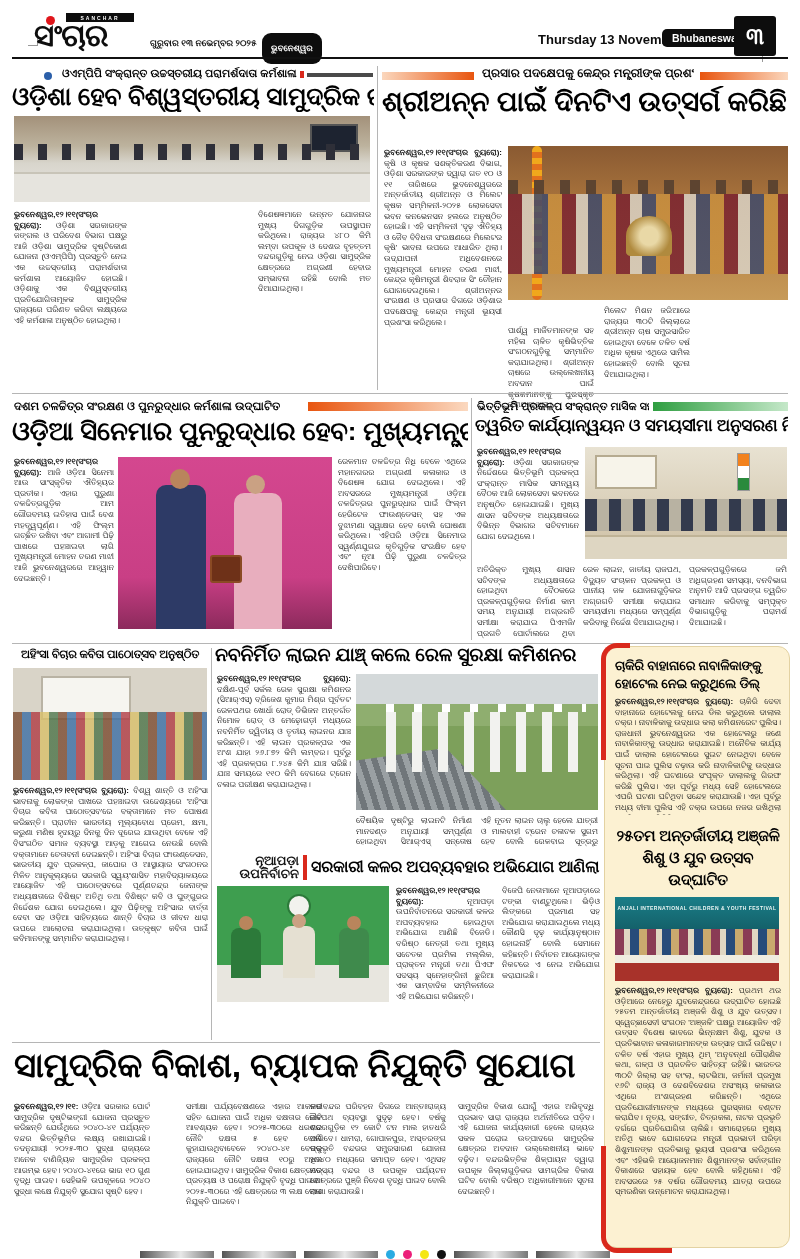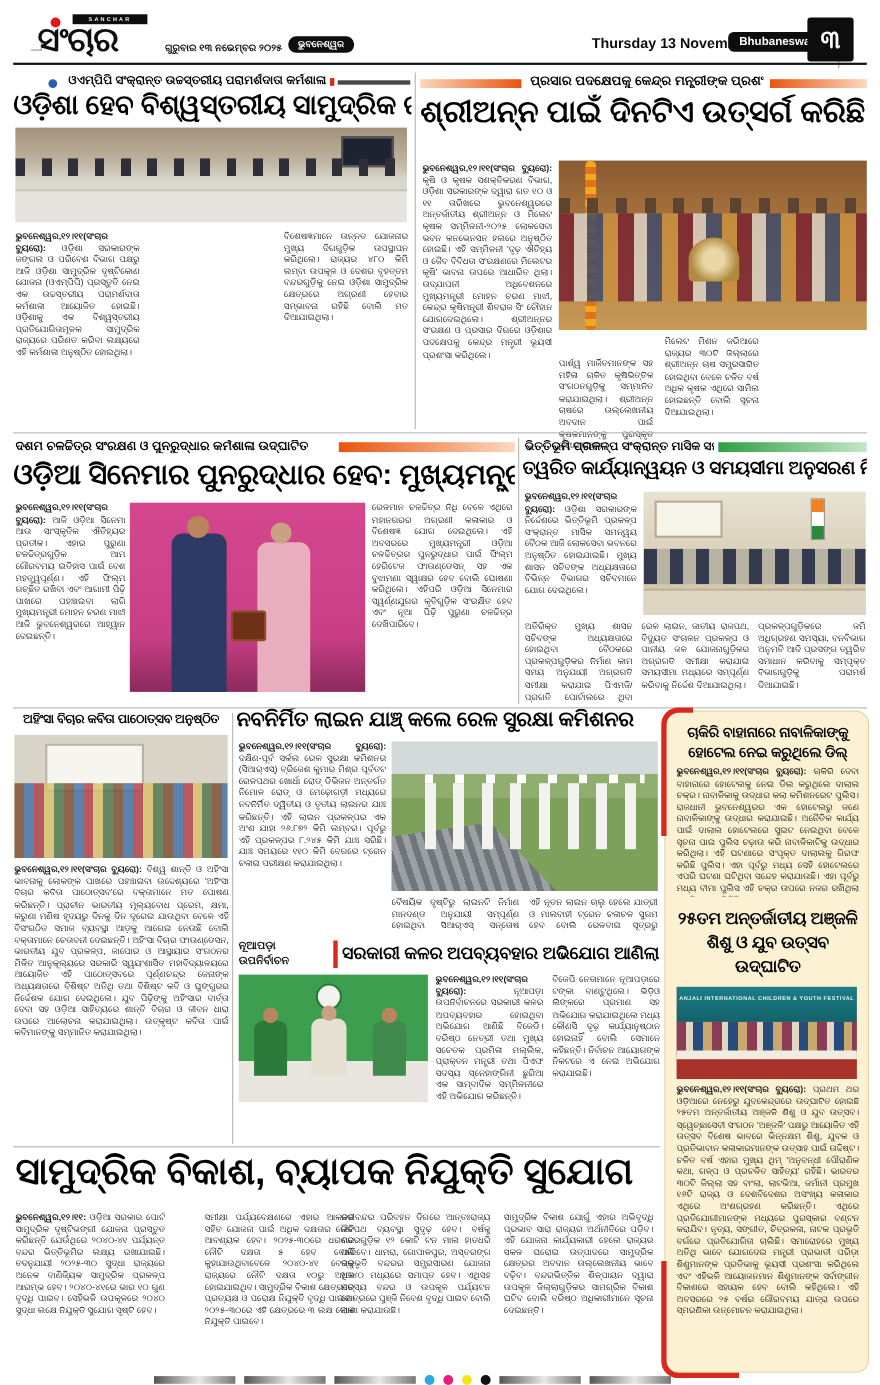--- a/index.html
+++ b/index.html
@@ -26,21 +26,21 @@
 </head>
 <body>
 
 <div class="abs" style="left:0;top:0;width:800px;height:58px;">
   <div class="abs" style="left:28px;top:36px;width:9px;height:9px;border-right:1px solid #999;border-bottom:1px solid #999;"></div>
   <div class="abs" style="left:762px;top:52px;width:9px;height:9px;border-left:1px solid #999;border-top:1px solid #999;"></div>
   <div class="abs" style="left:66px;top:13px;width:68px;height:9px;background:#0d0d0d;color:#fff;font-size:5px;font-weight:bold;letter-spacing:2px;display:flex;align-items:center;justify-content:center;">SANCHAR</div>
   <div class="abs" style="left:46px;top:16px;width:9px;height:9px;border-radius:50%;background:#e0161b;"></div>
   <div class="abs" style="left:34px;top:18px;font-size:31px;font-weight:bold;color:#0d0d0d;letter-spacing:-1px;">ସଂଚାର</div>
   <div class="abs" style="left:150px;top:38px;font-size:9px;font-weight:bold;">ଗୁରୁବାର ୧୩ ନଭେମ୍ବର ୨୦୨୫</div>
-  <div class="abs pill" style="left:262px;top:33px;height:15px;padding:0 9px;font-size:8.5px;">ଭୁବନେଶ୍ୱର</div>
+  <div class="abs pill" style="left:262px;top:33px;height:31px;padding:0 9px;font-size:8.5px;">ଭୁବନେଶ୍ୱର</div>
   <div class="abs" style="left:538px;top:32px;font-size:13px;font-weight:bold;color:#0d0d0d;">Thursday 13 November 2025</div>
   <div class="abs pill" style="left:662px;top:29px;height:18px;padding:0 10px;font-size:10.5px;border-radius:5px;">Bhubaneswar</div>
   <div class="abs" style="left:734px;top:16px;width:42px;height:40px;background:#0d0d0d;color:#fff;font-size:23px;font-weight:bold;display:flex;align-items:center;justify-content:center;border-radius:3px;">୩</div>
   <div class="abs" style="left:12px;top:57px;width:776px;height:2px;background:#111;"></div>
 </div>
 
 <div class="abs" style="left:12px;top:64px;width:362px;height:328px;">
   <span class="dot abs" style="left:32px;top:8px;width:8px;height:8px;background:#2b5fa9;"></span>
   <div class="abs kicker" style="left:50px;top:3px;font-size:11px;width:236px;">ଓଏମ୍‌ପିପି ସଂକ୍ରାନ୍ତ ଉଚ୍ଚସ୍ତରୀୟ ପରାମର୍ଶଦାତା କର୍ମଶାଳା</div>
   <div class="abs" style="left:288px;top:7px;width:4px;height:7px;background:#d9291c;"></div>
@@ -129,41 +129,41 @@
   <div class="abs photo" style="left:141px;top:30px;width:242px;height:136px;background:linear-gradient(180deg,#d4d9da 0 22%,#8fae6f 22% 38%,#7da05b 38% 100%);">
     <div class="abs" style="left:0;bottom:0;width:150px;height:62px;background:repeating-linear-gradient(72deg,#9aa0a3 0 6px,#70767a 6px 12px);clip-path:polygon(0 100%,100% 100%,60% 0,0 20%);"></div>
     <div class="abs" style="left:30px;top:38px;width:200px;height:60px;background:repeating-linear-gradient(90deg,#f2f2ef 0 10px,rgba(0,0,0,0) 10px 26px);"></div>
     <div class="abs" style="left:30px;top:30px;width:200px;height:8px;background:repeating-linear-gradient(90deg,#ffffff 0 8px,rgba(0,0,0,0) 8px 28px);"></div>
   </div>
   <div class="abs body-text" style="left:141px;top:172px;width:116px;height:32px;">ବୈଷୟିକ ଦୃଷ୍ଟିରୁ ଲାଇନଟି ନିର୍ମାଣ ମାନଦଣ୍ଡ ଅନୁଯାୟୀ ସମ୍ପୂର୍ଣ୍ଣ ହୋଇଥିବା ସିଆର୍‌ଏସ୍ ସନ୍ତୋଷ ପ୍ରକଟ କରିଛନ୍ତି।</div>
   <div class="abs body-text" style="left:266px;top:172px;width:117px;height:32px;">ଏହି ନୂତନ ଲାଇନ ଚାଲୁ ହେଲେ ଯାତ୍ରୀ ଓ ମାଲବାହୀ ଟ୍ରେନ ଚଳାଚଳ ସୁଗମ ହେବ ବୋଲି ରେଳବାଇ ସୂତ୍ରରୁ ପ୍ରକାଶ।</div>
 </div>
 
 <div class="abs" style="left:215px;top:852px;width:385px;height:190px;">
-  <div class="abs" style="left:2px;top:2px;width:82px;text-align:left;font-weight:bold;font-size:10px;line-height:13px;">
+  <div class="abs" style="left:2px;top:2px;width:82px;text-align:right;font-weight:bold;font-size:13px;line-height:13px;">
     <div>ନୂଆପଡ଼ା</div>
     <div>ଉପନିର୍ବାଚନ</div>
   </div>
   <div class="abs" style="left:88px;top:3px;width:4px;height:25px;background:#d9291c;"></div>
   <div class="abs headline" style="left:96px;top:6px;width:289px;font-size:16px;">ସରକାରୀ କଳର ଅପବ୍ୟବହାର ଅଭିଯୋଗ ଆଣିଲା ବିଜେଡି</div>
   <div class="abs photo" style="left:2px;top:34px;width:172px;height:116px;background:linear-gradient(180deg,#3e9e4f 0 68%,#e8e6df 68% 100%);">
     <div class="abs" style="left:70px;top:8px;width:20px;height:20px;border-radius:50%;background:#f2f2ee;border:2px solid #2c7a3a;"></div>
     <div class="abs" style="left:14px;top:42px;width:30px;height:50px;background:#2c7a3a;border-radius:8px 8px 0 0;"></div>
     <div class="abs" style="left:66px;top:40px;width:32px;height:52px;background:#e5e0d2;border-radius:8px 8px 0 0;"></div>
     <div class="abs" style="left:122px;top:42px;width:30px;height:50px;background:#3f8a4c;border-radius:8px 8px 0 0;"></div>
     <div class="abs" style="left:22px;top:30px;width:14px;height:14px;border-radius:50%;background:#b9855c;"></div>
     <div class="abs" style="left:75px;top:28px;width:14px;height:14px;border-radius:50%;background:#caa183;"></div>
     <div class="abs" style="left:130px;top:30px;width:14px;height:14px;border-radius:50%;background:#b9855c;"></div>
   </div>
   <div class="abs body-text" style="left:181px;top:34px;width:98px;height:152px;"><span class="byline">ଭୁବନେଶ୍ୱର,୧୨।୧୧(ସଂଚାର ବ୍ୟୁରୋ):</span> <span>ନୂଆପଡ଼ା ଉପନିର୍ବାଚନରେ ସରକାରୀ କଳର ଅପବ୍ୟବହାର ହୋଇଥିବା ଅଭିଯୋଗ ଆଣିଛି ବିଜେଡି। ବରିଷ୍ଠ ନେତ୍ରୀ ତଥା ମୁଖ୍ୟ ସଚେତକ ପ୍ରମିଳା ମଲ୍ଲିକ, ପ୍ରାକ୍ତନ ମନ୍ତ୍ରୀ ତଥା ପିଏଫ ସଦସ୍ୟ ସ୍ନେହାଙ୍ଗିନୀ ଛୁରିଆ ଏକ ସାମ୍ବାଦିକ ସମ୍ମିଳନୀରେ ଏହି ଅଭିଯୋଗ କରିଛନ୍ତି।</span></div>
   <div class="abs body-text" style="left:287px;top:34px;width:98px;height:152px;">ବିଜେପି ନେତାମାନେ ନୂଆପଡ଼ାରେ ଟଙ୍କା ବାଣ୍ଟୁଥିଲେ। ଭିଡ଼ିଓ ଲିଙ୍କରେ ପ୍ରମାଣ ସହ ଅଭିଯୋଗ କରାଯାଇଥିଲେ ମଧ୍ୟ କୌଣସି ଦୃଢ଼ କାର୍ଯ୍ୟାନୁଷ୍ଠାନ ହୋଇନାହିଁ ବୋଲି ସେମାନେ କହିଛନ୍ତି। ନିର୍ବାଚନ ଆୟୋଗଙ୍କ ନିକଟରେ ଏ ନେଇ ଅଭିଯୋଗ କରାଯାଇଛି।</div>
 </div>
 
 <div class="abs yellow-box" style="left:604px;top:646px;width:184px;height:600px;">
-  <div class="headline wrap" style="margin:10px 8px 0 10px;font-size:13px;line-height:18px;text-align:center;">ଚାକିରି ବାହାନାରେ ନାବାଳିକାଙ୍କୁ ହୋଟେଲ ନେଇ କରୁଥିଲେ ଡିଲ୍</div>
+  <div class="headline wrap" style="margin:10px 8px 0 10px;font-size:13px;line-height:18px;text-align:left;">ଚାକିରି ବାହାନାରେ ନାବାଳିକାଙ୍କୁ ହୋଟେଲ ନେଇ କରୁଥିଲେ ଡିଲ୍</div>
   <div class="body-text" style="margin:4px 8px 0 10px;height:118px;"><span class="byline">ଭୁବନେଶ୍ୱର,୧୨।୧୧(ସଂଚାର ବ୍ୟୁରୋ):</span> <span>ଚାକିରି ଦେବା ବାହାନାରେ ହୋଟେଲକୁ ନେଇ ଡିଲ କରୁଥିଲେ ଦାଲାଲ ଚକ୍ର। ନାବାଳିକାକୁ ଉଦ୍ଧାର କଲା କମିଶନରେଟ ପୁଲିସ। ରାଜଧାନୀ ଭୁବନେଶ୍ୱରର ଏକ ହୋଟେଲରୁ ଜଣେ ନାବାଳିକାଙ୍କୁ ଉଦ୍ଧାର କରାଯାଇଛି। ଅନୈତିକ କାର୍ଯ୍ୟ ପାଇଁ ଦାଲାଲ ହୋଟେଲରେ ସୁଇଟ ନେଇଥିବା ବେଳେ ସୂଚନା ପାଇ ପୁଲିସ ଚଢ଼ାଉ କରି ନାବାଳିକାଟିକୁ ଉଦ୍ଧାର କରିଥିଲା। ଏହି ଘଟଣାରେ ସଂପୃକ୍ତ ଦାଲାଲକୁ ଗିରଫ କରିଛି ପୁଲିସ। ଏହା ପୂର୍ବରୁ ମଧ୍ୟ ସେହି ହୋଟେଲରେ ଏପରି ଘଟଣା ଘଟିଥିବା ସନ୍ଦେହ କରାଯାଉଛି। ଏହା ପୂର୍ବରୁ ମଧ୍ୟ ବୀମା ପୁଲିସ ଏହି ଚକ୍ର ଉପରେ ନଜର ରଖିଥିଲା ବୋଲି ସୂଚନା ମିଳିଛି।</span></div>
   <div class="headline wrap" style="margin:10px 6px 0 8px;font-size:15.5px;line-height:22px;text-align:center;">୨୫ତମ ଅନ୍ତର୍ଜାତୀୟ ଅଞ୍ଜଳି ଶିଶୁ ଓ ଯୁବ ଉତ୍ସବ ଉଦ୍‌ଘାଟିତ</div>
   <div class="photo" style="margin:6px 8px 0 10px;width:164px;height:84px;position:relative;background:#caa96e;">
     <div class="abs" style="left:0;top:0;width:100%;height:32px;background:linear-gradient(180deg,#1a7e88,#14616a);color:#eaf6f4;font-size:5px;font-weight:bold;text-align:center;padding-top:8px;box-sizing:border-box;letter-spacing:.5px;">ANJALI INTERNATIONAL CHILDREN &amp; YOUTH FESTIVAL</div>
     <div class="abs" style="left:0;top:32px;width:100%;height:30px;background:repeating-linear-gradient(90deg,#8a3b55 0 9px,#e0d6c2 9px 15px,#274b7a 15px 24px,rgba(0,0,0,0) 24px 32px);"></div>
     <div class="abs" style="left:0;top:58px;width:100%;height:8px;background:#f0ece0;"></div>
     <div class="abs" style="left:0;bottom:0;width:100%;height:18px;background:#a8322a;"></div>
   </div>
   <div class="body-text" style="margin:5px 8px 0 10px;height:296px;"><span class="byline">ଭୁବନେଶ୍ୱର,୧୨।୧୧(ସଂଚାର ବ୍ୟୁରୋ):</span> <span>ପ୍ରଥମ ଥର ଓଡ଼ିଆରେ ନେହେରୁ ଯୁବକେନ୍ଦ୍ରରେ ଉଦ୍‌ଘାଟିତ ହୋଇଛି ୨୫ତମ ଅନ୍ତର୍ଜାତୀୟ ଅଞ୍ଜଳି ଶିଶୁ ଓ ଯୁବ ଉତ୍ସବ। ସ୍ୱେଚ୍ଛାସେବୀ ସଂଗଠନ 'ଅଞ୍ଜଳି' ପକ୍ଷରୁ ଆୟୋଜିତ ଏହି ଉତ୍ସବ ବିଶେଷ ଭାବରେ ଭିନ୍ନକ୍ଷମ ଶିଶୁ, ଯୁବକ ଓ ପ୍ରତିଭାବାନ କଳାକାରମାନଙ୍କ ଉତ୍ସାହ ପାଇଁ ଉଦ୍ଦିଷ୍ଟ। ଚଳିତ ବର୍ଷ ଏହାର ମୁଖ୍ୟ ଥିମ୍ 'ଅନୁବନ୍ଧୀ ପୌରାଣିକ କଥା, ଗଳ୍ପ ଓ ପ୍ରଚଳିତ ସାହିତ୍ୟ' ରହିଛି। ଭାରତର ୩୦ଟି ଜିଲ୍ଲା ସହ ବାଂଲା, ଲାଟଭିଆ, ଜର୍ମାନୀ ପ୍ରମୁଖ ୧୬ଟି ରାଜ୍ୟ ଓ ଦେଶବିଦେଶର ଅସଂଖ୍ୟ କଳାକାର ଏଥିରେ ଅଂଶଗ୍ରହଣ କରିଛନ୍ତି। ଏଥିରେ ପ୍ରତିଯୋଗୀମାନଙ୍କ ମଧ୍ୟରେ ପୁରସ୍କାର ବଣ୍ଟନ କରାଯିବ। ନୃତ୍ୟ, ସଙ୍ଗୀତ, ଚିତ୍ରକଳା, ନାଟକ ପ୍ରଭୃତି ବର୍ଗରେ ପ୍ରତିଯୋଗିତା ଚାଲିଛି। ସମାରୋହରେ ମୁଖ୍ୟ ଅତିଥି ଭାବେ ଯୋଗଦେଇ ମନ୍ତ୍ରୀ ପ୍ରଭାତୀ ପରିଡ଼ା ଶିଶୁମାନଙ୍କ ପ୍ରତିଭାକୁ ଭୂୟସୀ ପ୍ରଶଂସା କରିଥିଲେ ଏବଂ ଏହିଭଳି ଆୟୋଜନମାନ ଶିଶୁମାନଙ୍କ ସର୍ବାଙ୍ଗୀନ ବିକାଶରେ ସହାୟକ ହେବ ବୋଲି କହିଥିଲେ। ଏହି ଅବସରରେ ୨୫ ବର୍ଷର ଗୌରବମୟ ଯାତ୍ରା ଉପରେ ସ୍ମରଣିକା ଉନ୍ମୋଚନ କରାଯାଇଥିଲା।</span></div>
 </div>

